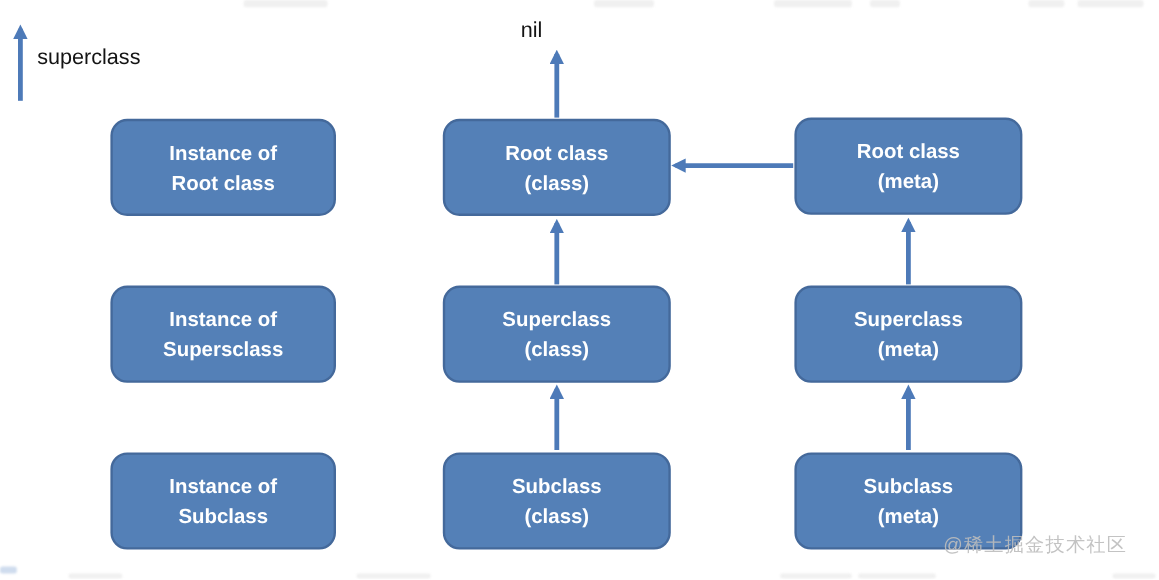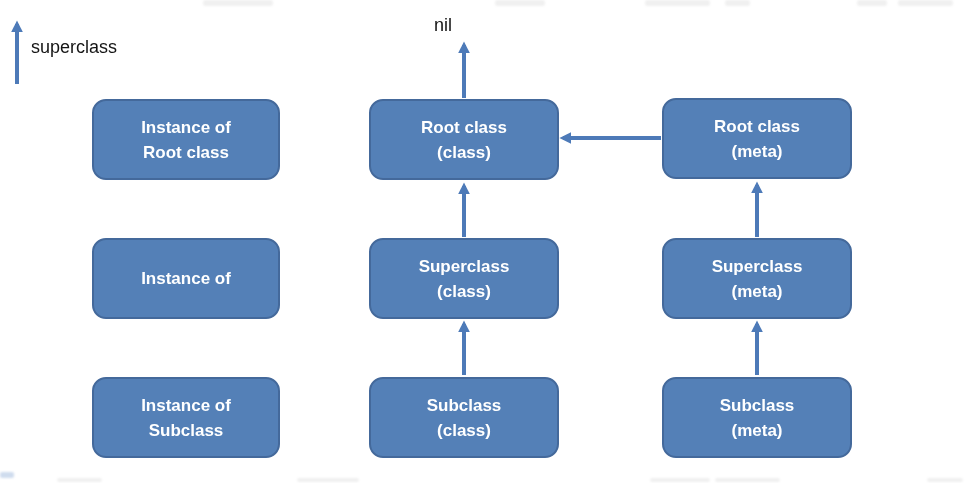--- a/index.html
+++ b/index.html
@@ -73,20 +73,21 @@
     <span>Root class</span>
     <span>(class)</span>
   </div>
   <div class="node" style="left:662px;top:98px;width:190px;height:81px;">
     <span>Root class</span>
     <span>(meta)</span>
   </div>
 
   <div class="node" style="left:92px;top:238px;width:188px;height:81px;">
     <span>Instance of</span>
+    <span>Supersclass</span>
   </div>
   <div class="node" style="left:369px;top:238px;width:190px;height:81px;">
     <span>Superclass</span>
     <span>(class)</span>
   </div>
   <div class="node" style="left:662px;top:238px;width:190px;height:81px;">
     <span>Superclass</span>
     <span>(meta)</span>
   </div>
 
@@ -96,14 +97,15 @@
   </div>
   <div class="node" style="left:369px;top:377px;width:190px;height:81px;">
     <span>Subclass</span>
     <span>(class)</span>
   </div>
   <div class="node" style="left:662px;top:377px;width:190px;height:81px;">
     <span>Subclass</span>
     <span>(meta)</span>
   </div>
 
+  <div class="watermark">@稀土掘金技术社区</div>
 
 </div>
 
 </body></html>

